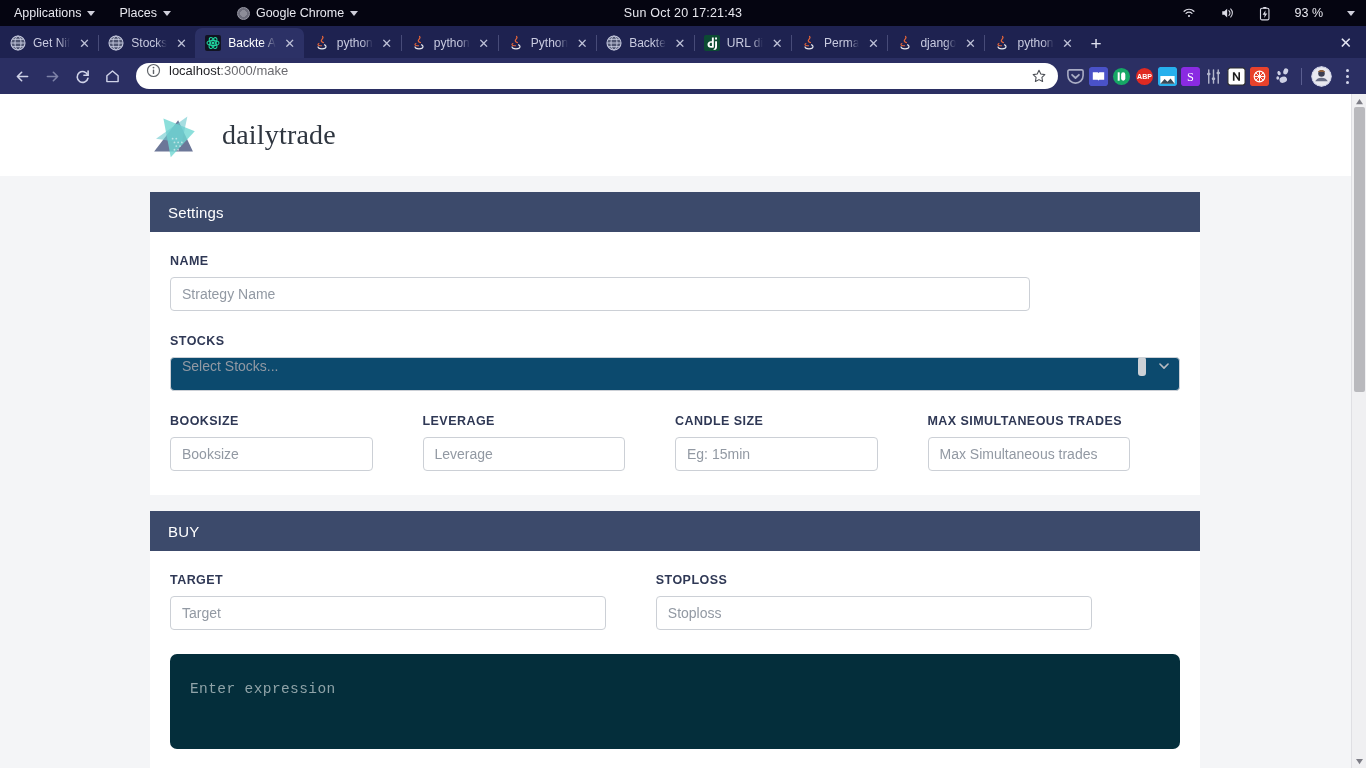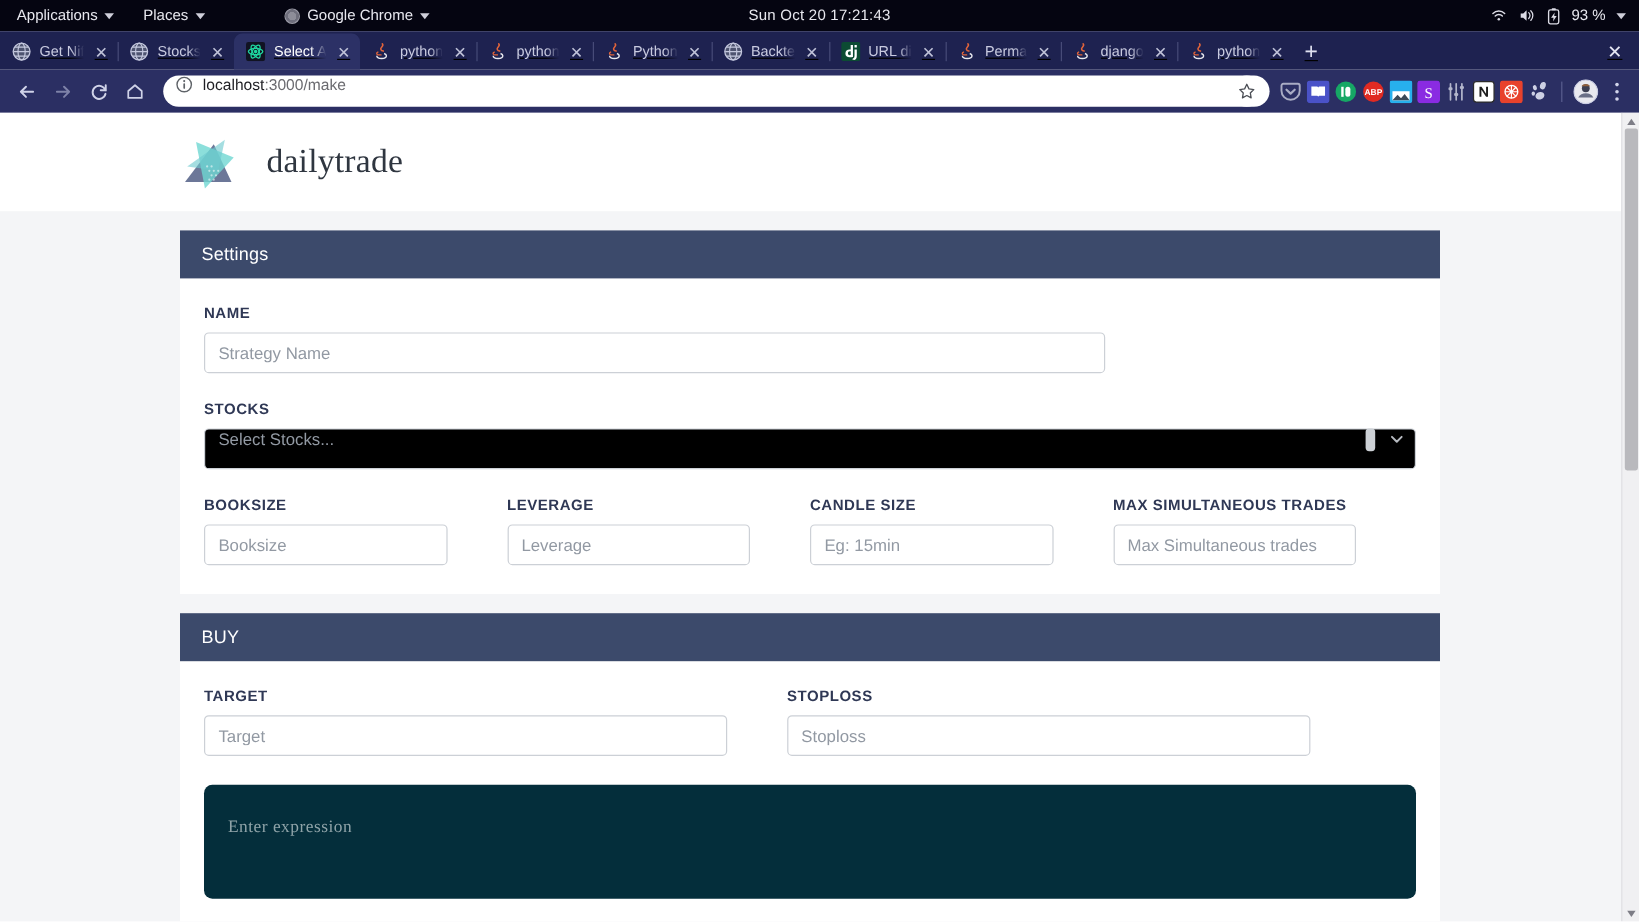--- a/index.html
+++ b/index.html
@@ -37,32 +37,31 @@
     background: radial-gradient(circle at 50% 50%, #8d8d99 0 45%, #6e6e7c 46% 100%);
     border: 1px solid #9a9aa6;
     display: inline-block;
   }
   .os-clock {
     position: absolute; left: 50%; transform: translateX(-50%);
     font-size: 12.5px; letter-spacing: .2px; white-space: nowrap;
   }
   .os-right {
     margin-left: auto; display: flex; align-items: center;
-    gap: 9px; padding-right: 11px;
+    gap: 24px; padding-right: 11px;
   }
   .os-right svg { display: block; }
   .batt-txt { font-size: 12.5px; }
 
   
   .tabstrip {
     height: 32px; width: 100%;
     background: #1e2250;
     display: flex; align-items: flex-end;
     position: relative;
-    text-decoration: underline;
   }
   .tab {
     height: 30px;
     display: flex; align-items: center;
     gap: 7px;
     padding: 0 7px 0 10px;
     color: #c9cbe0;
     font-size: 12px;
     position: relative;
     min-width: 0;
@@ -205,41 +204,41 @@
   .row-gap { margin-top: 23px; }
   .grid4 { display: flex; gap: 0; }
   .grid4 > div { width: 25%; padding-right: 50px; }
   .grid2 { display: flex; gap: 0; }
   .grid2 > div { width: 48.1%; padding-right: 50px; }
 
   .select-box {
     width: 100%; height: 34px;
     border: 1px solid #ccd0d6;
     border-radius: 4px;
-    background: #000000;
+    background: #0c4a6e;
     display: flex; align-items: center;
     padding: 0 6px 16px 11px;
   }
   .select-ph { font-size: 14px; color: #9299a3; flex: 1 1 auto; }
   .sel-sep {
     width: 8px; height: 19px; background: #cdd1d6;
     border-radius: 3px; flex: none; margin-right: 9px;
   }
   .chev { width: 18px; height: 18px; flex: none; }
 
   .editor {
     margin-top: 24px;
     background: #042e3b;
     border-radius: 7px;
     height: 95px;
     padding: 27px 20px 0 20px;
     overflow: hidden;
   }
   .editor-ph {
-    font-family: Liberation Serif, serif;
+    font-family: Liberation Mono, monospace;
     font-size: 14.5px;
     color: #8fa3a8;
     letter-spacing: .4px;
   }
 
   
   .pagebar {
     position: absolute; top: 0; right: 0;
     width: 15px; height: 674px;
     background: #f0f0f2;
@@ -318,21 +317,21 @@
       <div class="tab active">
         <svg class="favicon" viewBox="0 0 16 16">
           <rect width="16" height="16" rx="2" fill="#111322"></rect>
           <g fill="none" stroke="#1fd6a0" stroke-width="1.05">
             <ellipse cx="8" cy="8" rx="6" ry="2.6"></ellipse>
             <ellipse cx="8" cy="8" rx="6" ry="2.6" transform="rotate(60 8 8)"></ellipse>
             <ellipse cx="8" cy="8" rx="6" ry="2.6" transform="rotate(120 8 8)"></ellipse>
           </g>
           <circle cx="8" cy="8" r="1.5" fill="#1fd6a0"></circle>
         </svg>
-        <span class="tab-title">Select A</span>
+        <span class="tab-title">Backte A</span>
         <span class="tab-close">✕</span>
       </div>
       <div class="tab">
         <svg class="favicon" viewBox="0 0 16 16">
           <path d="M4 11.5c0 1.3 1.8 2.3 4 2.3s4-1 4-2.3c0-.8-.7-1.5-1.9-1.9" fill="none" stroke="#e8e8ee" stroke-width="1.2"></path>
           <path d="M8.6 1.5c1.9 2-2.2 3-1.2 4.8.5.9 2 1.3 2 1.3" fill="none" stroke="#e2643a" stroke-width="1.3" stroke-linecap="round"></path>
           <path d="M5.3 8.2c-1 .4-1.5.9-1.4 1.4.2.9 2.1 1.3 4.1 1.1" fill="none" stroke="#e2643a" stroke-width="1.1"></path>
         </svg>
         <span class="tab-title">python</span>
         <span class="tab-close">✕</span>
@@ -534,21 +533,21 @@
     <div class="brandname">dailytrade</div>
   </div>
 
   <div class="content">
 
     <div class="panel">
       <div class="panel-head">Settings</div>
       <div class="panel-body">
 
         <label class="field-label">NAME</label>
-        <input class="inp" style="width: 751px;" placeholder="Strategy Name">
+        <input class="inp" style="width: 860px;" placeholder="Strategy Name">
 
         <div class="row-gap">
           <label class="field-label">STOCKS</label>
           <div class="select-box">
             <span class="select-ph">Select Stocks...</span>
             <span class="sel-sep"></span>
             <svg class="chev" viewBox="0 0 20 20" fill="none" stroke="#b6bac0" stroke-width="1.8" stroke-linecap="round" stroke-linejoin="round">
               <path d="M5.5 7.8 10 12.4l4.5-4.6"></path>
             </svg>
           </div>

